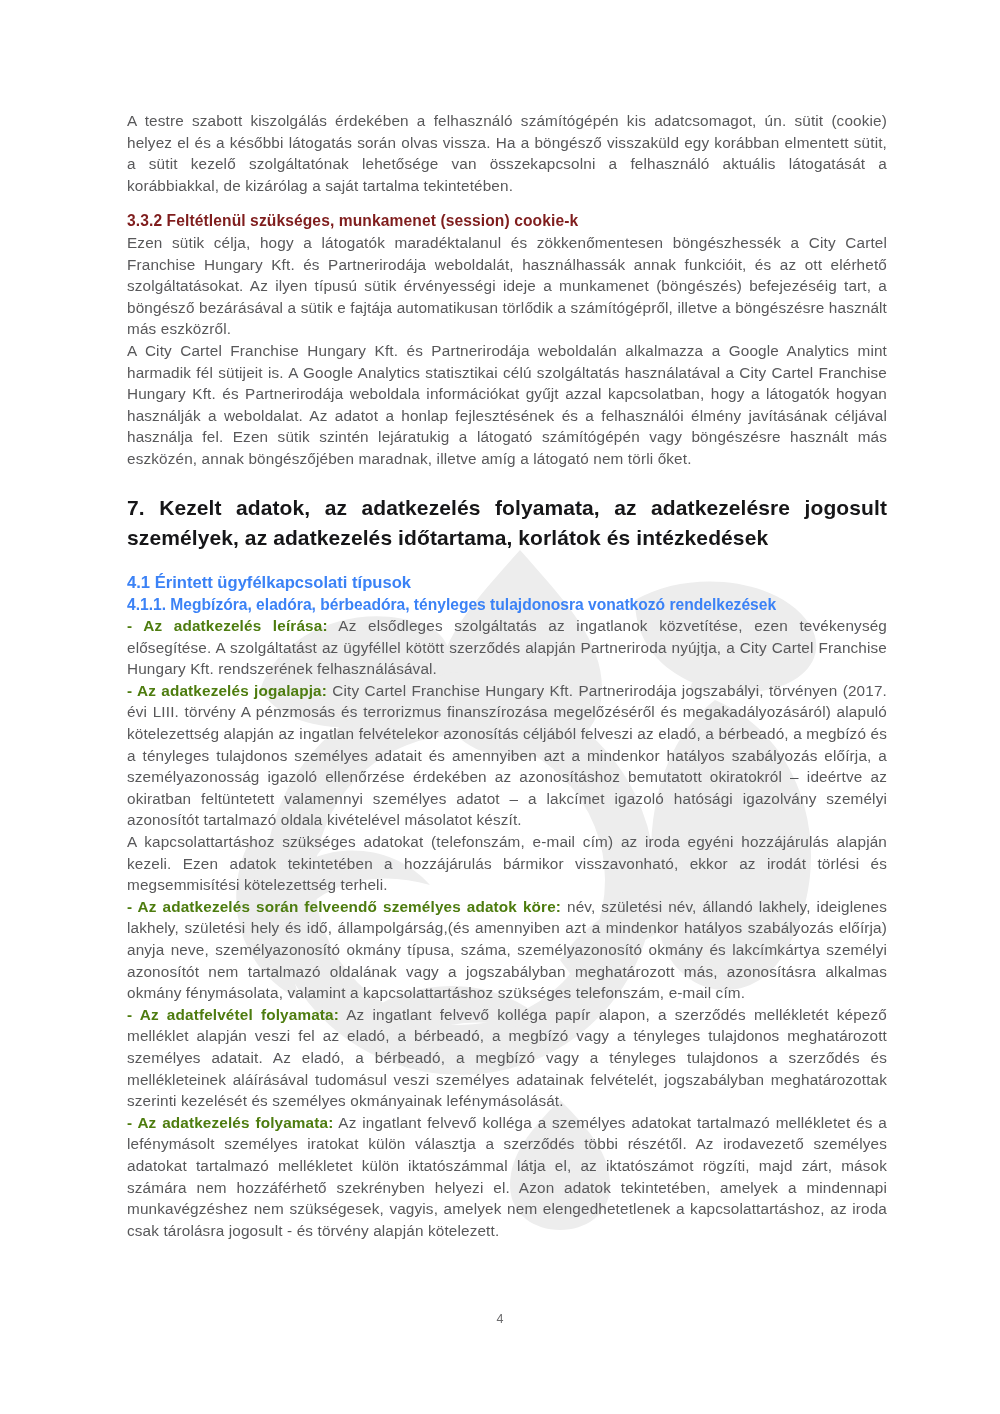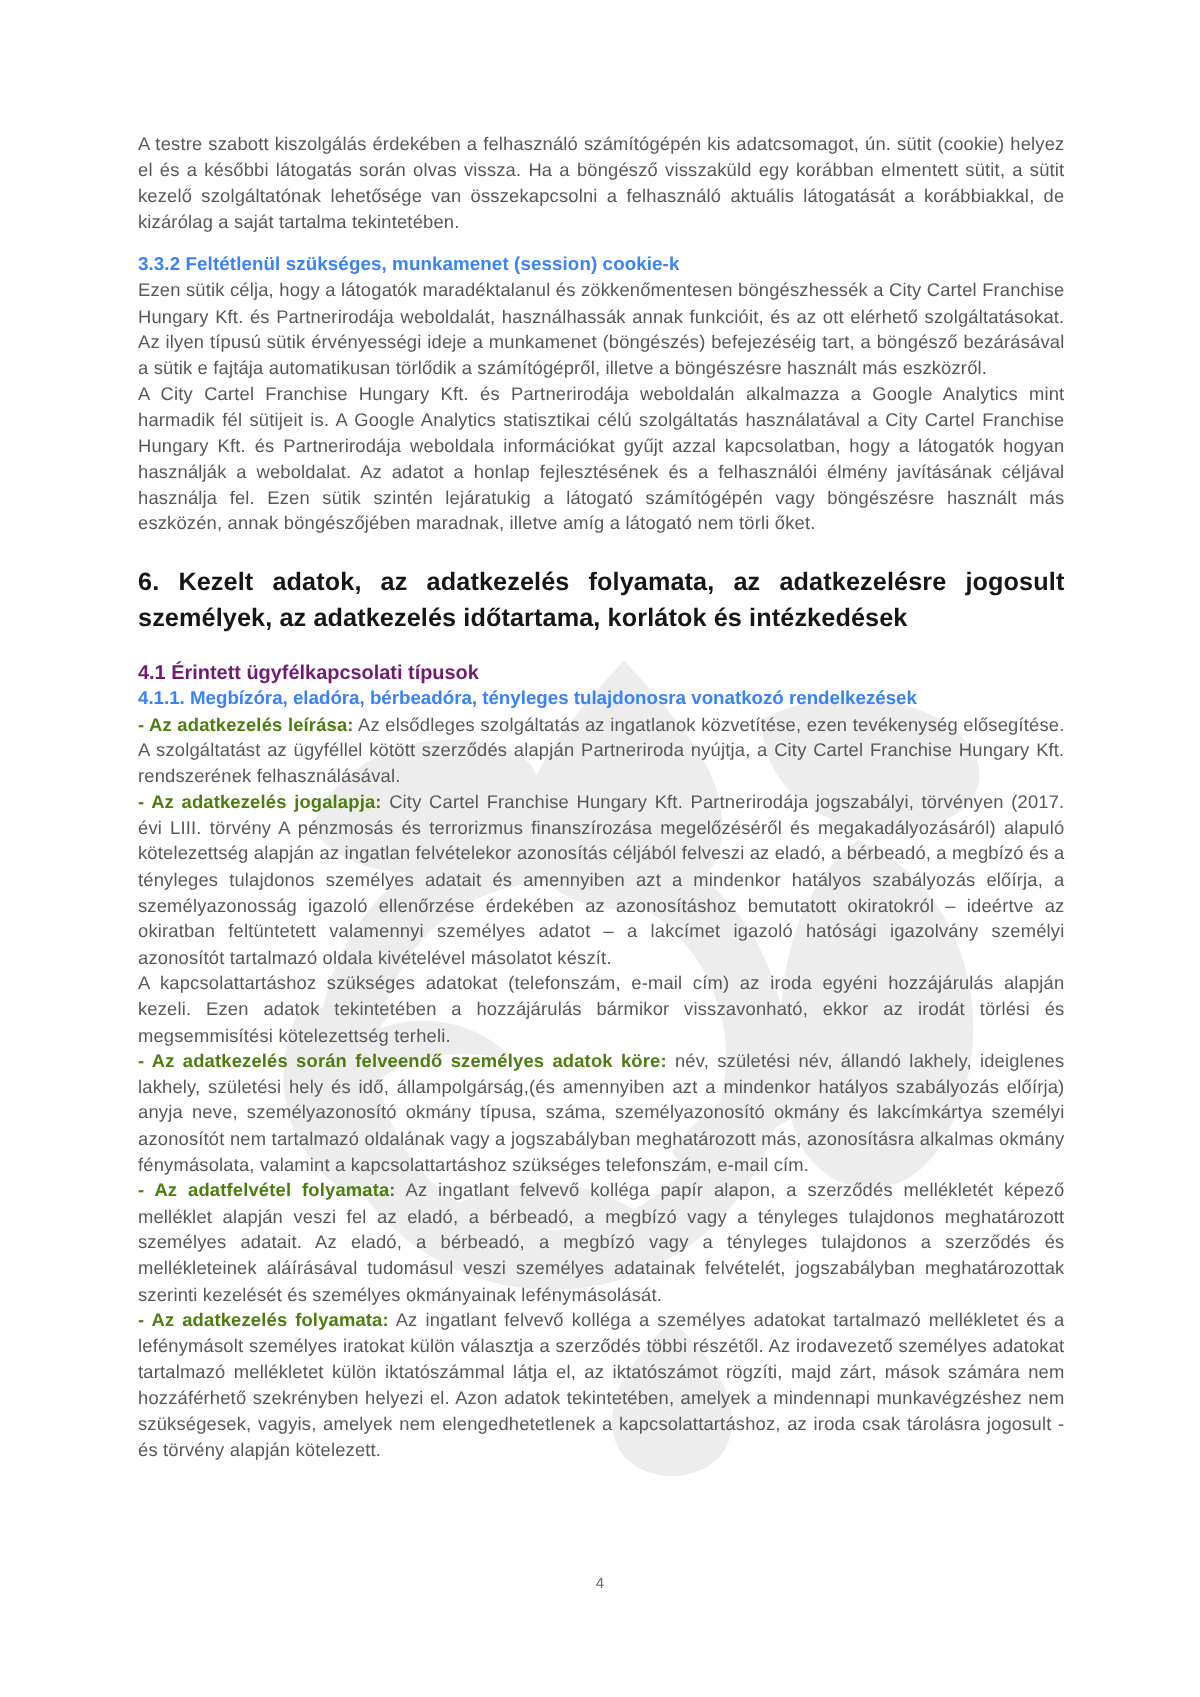--- a/index.html
+++ b/index.html
@@ -6,20 +6,21 @@
   body {
     width: 1000px; height: 1414px;
     background: #ffffff;
     font-family: "Liberation Sans", sans-serif;
     position: relative;
     overflow: hidden;
   }
   .sheet {
     position: absolute; inset: 0;
     box-sizing: border-box;
+    padding-left: 12px;
   }
   .watermark {
     position: absolute;
     left: 130px; top: 540px;
     width: 740px; height: 760px;
     z-index: 0;
     pointer-events: none;
   }
   .content {
     position: relative;
@@ -38,37 +39,37 @@
   }
   .lead {
     font-weight: bold;
     color: #4d7c0f;
   }
   h3.sec {
     margin: 14px 0 0 0;
     font-size: 15.6px;
     line-height: 21.6px;
     letter-spacing: 0.1px;
-    color: #3b82f6;
+    color: #7f1d1d;
     font-weight: bold;
   }
   h1.big {
     margin: 23px 0 16px 0;
     font-size: 21px;
     line-height: 30px;
     letter-spacing: 0.1px;
     color: #161618;
     font-weight: bold;
     text-align: justify;
   }
   h2.sub {
     margin: 18px 0 0 0;
     font-size: 16.6px;
     line-height: 23px;
-    color: #701a75;
+    color: #3b82f6;
     font-weight: bold;
   }
   h3.subsub {
     margin: 0 0 0 0;
     font-size: 15.6px;
     line-height: 21.6px;
     color: #3b82f6;
     font-weight: bold;
   }
   .page-number {
@@ -126,21 +127,21 @@
 
     <p class="body">
       <span>Ezen sütik célja, hogy a látogatók maradéktalanul és zökkenőmentesen böngészhessék a City Cartel Franchise Hungary Kft. és Partnerirodája weboldalát, használhassák annak funkcióit, és az ott elérhető szolgáltatásokat. Az ilyen típusú sütik érvényességi ideje a munkamenet (böngészés) befejezéséig tart, a böngésző bezárásával a sütik e fajtája automatikusan törlődik a számítógépről, illetve a böngészésre használt más eszközről.</span>
     </p>
 
 
     <p class="body">
       <span>A City Cartel Franchise Hungary Kft. és Partnerirodája weboldalán alkalmazza a Google Analytics mint harmadik fél sütijeit is. A Google Analytics statisztikai célú szolgáltatás használatával a City Cartel Franchise Hungary Kft. és Partnerirodája weboldala információkat gyűjt azzal kapcsolatban, hogy a látogatók hogyan használják a weboldalat. Az adatot a honlap fejlesztésének és a felhasználói élmény javításának céljával használja fel. Ezen sütik szintén lejáratukig a látogató számítógépén vagy böngészésre használt más eszközén, annak böngészőjében maradnak, illetve amíg a látogató nem törli őket.</span>
     </p>
 
-    <h1 class="big">6. Kezelt adatok, az adatkezelés folyamata, az adatkezelésre jogosult személyek, az adatkezelés időtartama, korlátok és intézkedések</h1>
+    <h1 class="big">7. Kezelt adatok, az adatkezelés folyamata, az adatkezelésre jogosult személyek, az adatkezelés időtartama, korlátok és intézkedések</h1>
 
     <h2 class="sub">4.1 Érintett ügyfélkapcsolati típusok</h2>
 
     <h3 class="subsub">4.1.1.  Megbízóra, eladóra, bérbeadóra, tényleges tulajdonosra vonatkozó rendelkezések</h3>
 
     <p class="body">
       <b class="lead">- Az adatkezelés leírása:</b><span> Az elsődleges szolgáltatás az ingatlanok közvetítése, ezen tevékenység elősegítése. A szolgáltatást az ügyféllel kötött szerződés alapján Partneriroda nyújtja, a City Cartel Franchise Hungary Kft. rendszerének felhasználásával.</span>
     </p>
 
     <p class="body">

